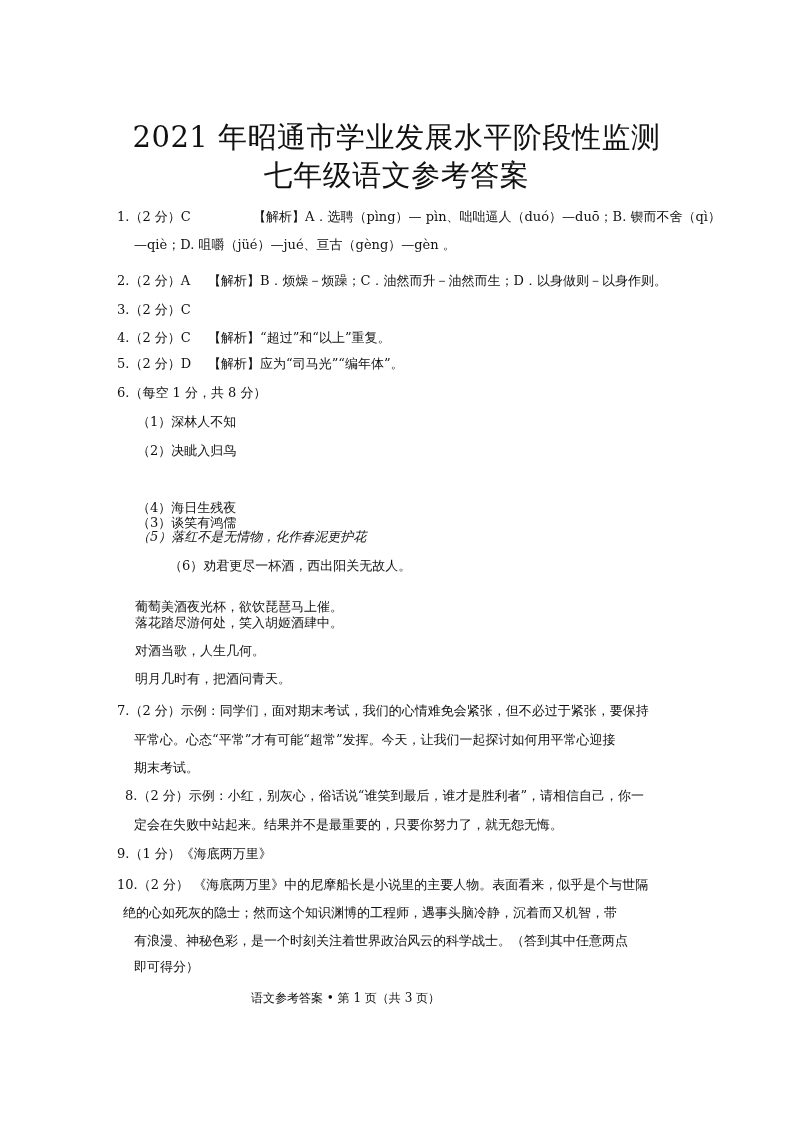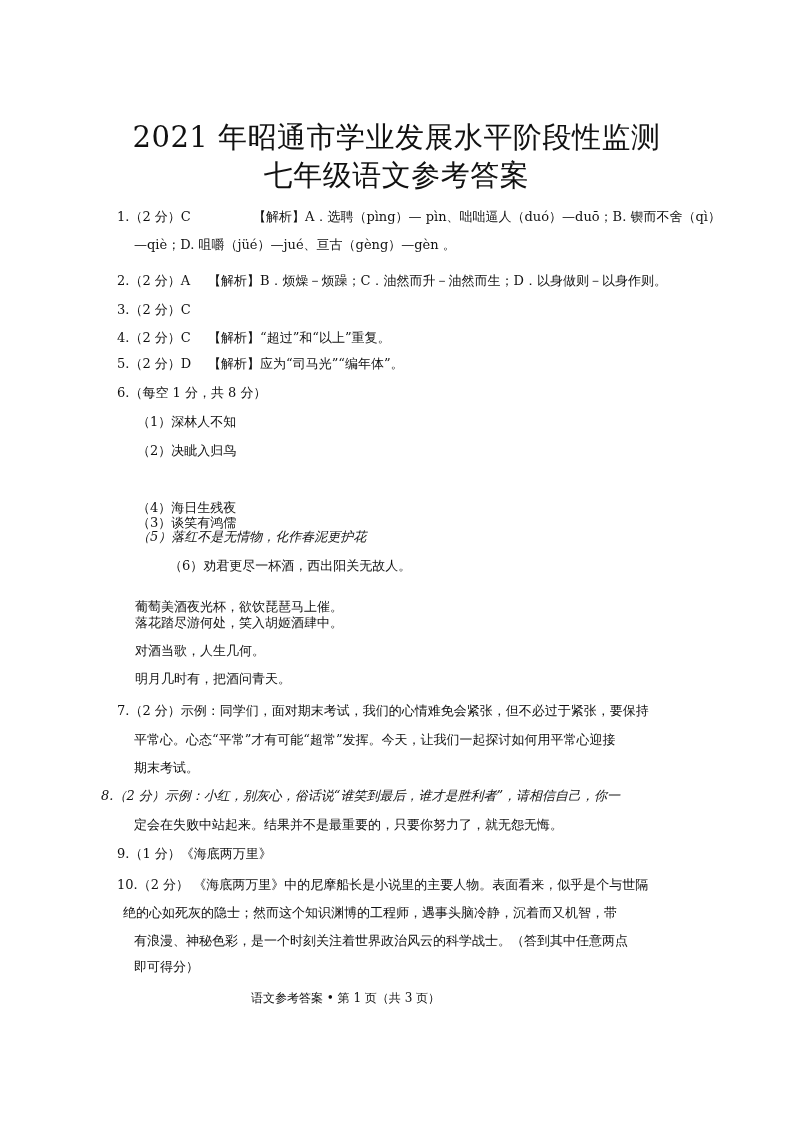--- a/index.html
+++ b/index.html
@@ -69,21 +69,21 @@
   <div class="line" style="top:614px;left:135px;">落花踏尽游何处，笑入胡姬酒肆中。</div>
   <div class="line" style="top:642px;left:135px;">对酒当歌，人生几何。</div>
   <div class="line" style="top:670px;left:135px;">明月几时有，把酒问青天。</div>
 
   <div class="line" style="top:702px;left:117px;">
     <span>7.</span><span>（2 分）示例：同学们，面对期末考试，我们的心情难免会紧张，但不必过于紧张，要保持</span>
   </div>
   <div class="line" style="top:731px;left:134px;">平常心。心态“平常”才有可能“超常”发挥。今天，让我们一起探讨如何用平常心迎接</div>
   <div class="line" style="top:759px;left:134px;">期末考试。</div>
 
-  <div class="line" style="top:787px;left:101px;font-style:italic;">
+  <div class="line" style="top:787px;left:125px;">
     <span>8.</span><span>（2 分）示例：小红，别灰心，俗话说“谁笑到最后，谁才是胜利者”，请相信自己，你一</span>
   </div>
   <div class="line" style="top:816px;left:134px;">定会在失败中站起来。结果并不是最重要的，只要你努力了，就无怨无悔。</div>
 
   <div class="line" style="top:845px;left:117px;">
     <span>9.</span><span>（1 分）《海底两万里》</span>
   </div>
 
   <div class="line" style="top:876px;left:117px;">
     <span>10.</span><span>（2 分）  《海底两万里》中的尼摩船长是小说里的主要人物。表面看来，似乎是个与世隔</span>

